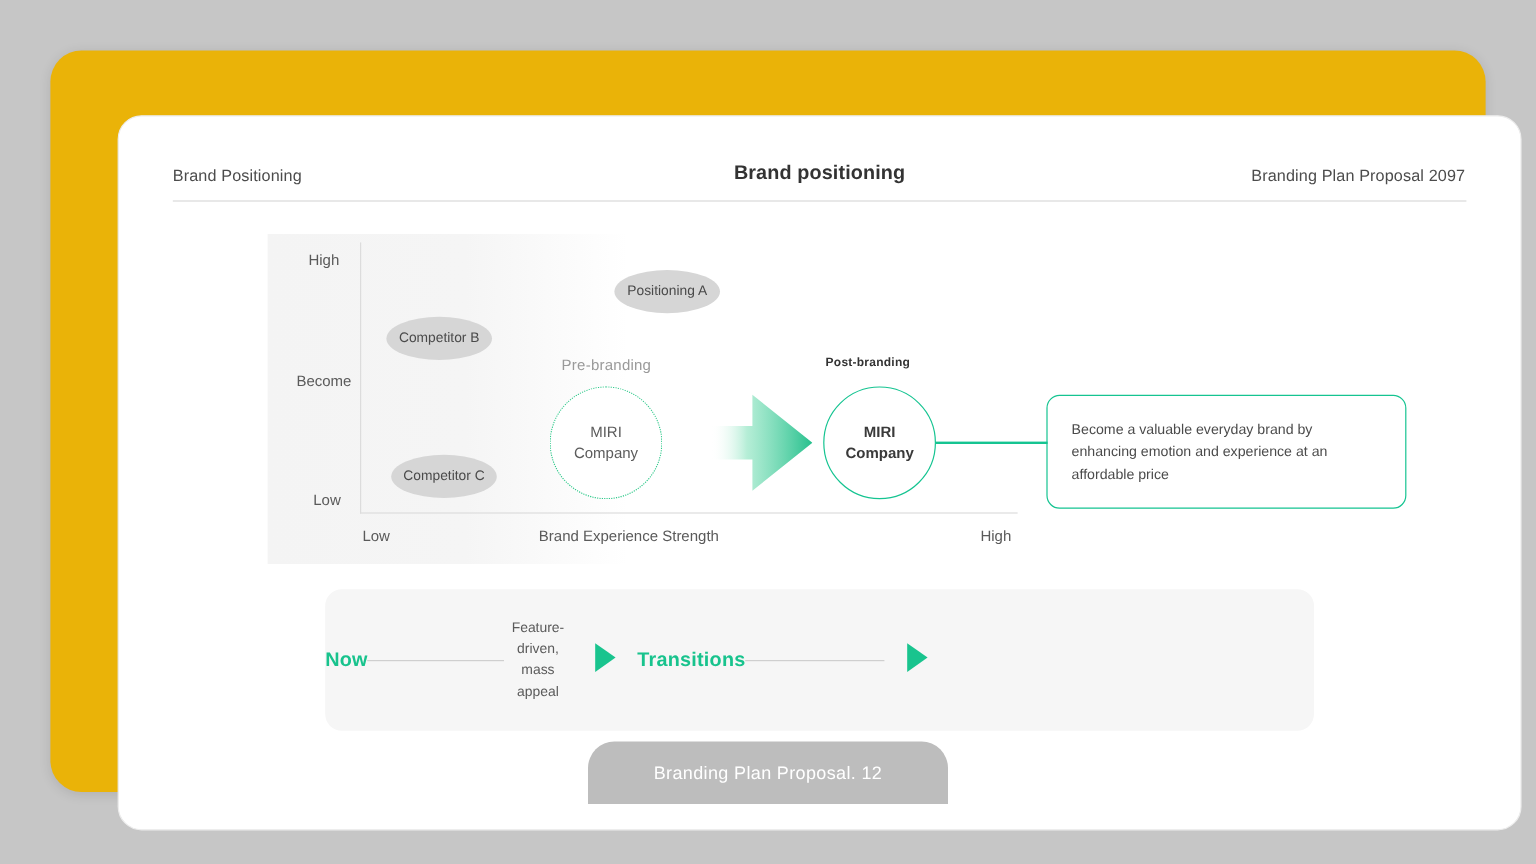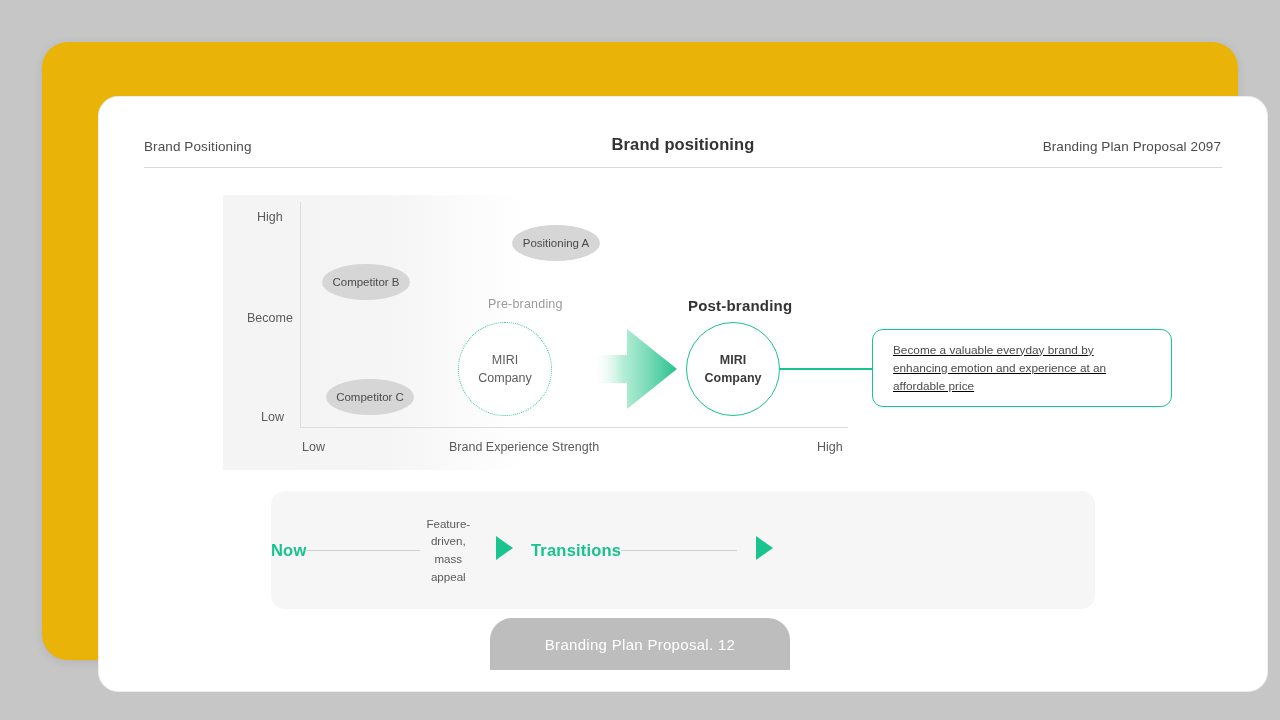--- a/index.html
+++ b/index.html
@@ -135,21 +135,20 @@
   .comp-c { left: 227px; top: 282px; width: 88px; height: 36px; }
 
   
   .node-pre-label {
     position: absolute;
     left: 369px;
     top: 200px;
     font-size: 12.5px;
     color: #9a9a9a;
     letter-spacing: .2px;
-    margin-left: 20px;
   }
   .node-pre {
     position: absolute;
     left: 359px;
     top: 225px;
     width: 94px;
     height: 94px;
     border-radius: 50%;
     border: 1.6px dotted #2ec98a;
     display: flex;
@@ -170,21 +169,21 @@
     top: 228px;
     width: 84px;
     height: 88px;
   }
 
   
   .node-post-label {
     position: absolute;
     left: 589px;
     top: 200px;
-    font-size: 15px;
+    font-size: 10px;
     font-weight: bold;
     color: #333333;
     letter-spacing: .2px;
   }
   .node-post {
     position: absolute;
     left: 587px;
     top: 225px;
     width: 94px;
     height: 94px;
@@ -208,28 +207,27 @@
     top: 271px;
     width: 93px;
     height: 1.6px;
     background: #15c491;
   }
   .callout {
     position: absolute;
     left: 773px;
     top: 232px;
     width: 300px;
-    height: 78px;
+    height: 95px;
     border: 1.6px solid #15c491;
     border-radius: 11px;
     box-sizing: border-box;
     display: flex;
     align-items: center;
     padding: 0 20px;
-    text-decoration: underline;
   }
   .callout-text {
     font-size: 11.8px;
     color: #4b4b4b;
     line-height: 1.55;
   }
 
   
   .stage-strip {
     position: absolute;

